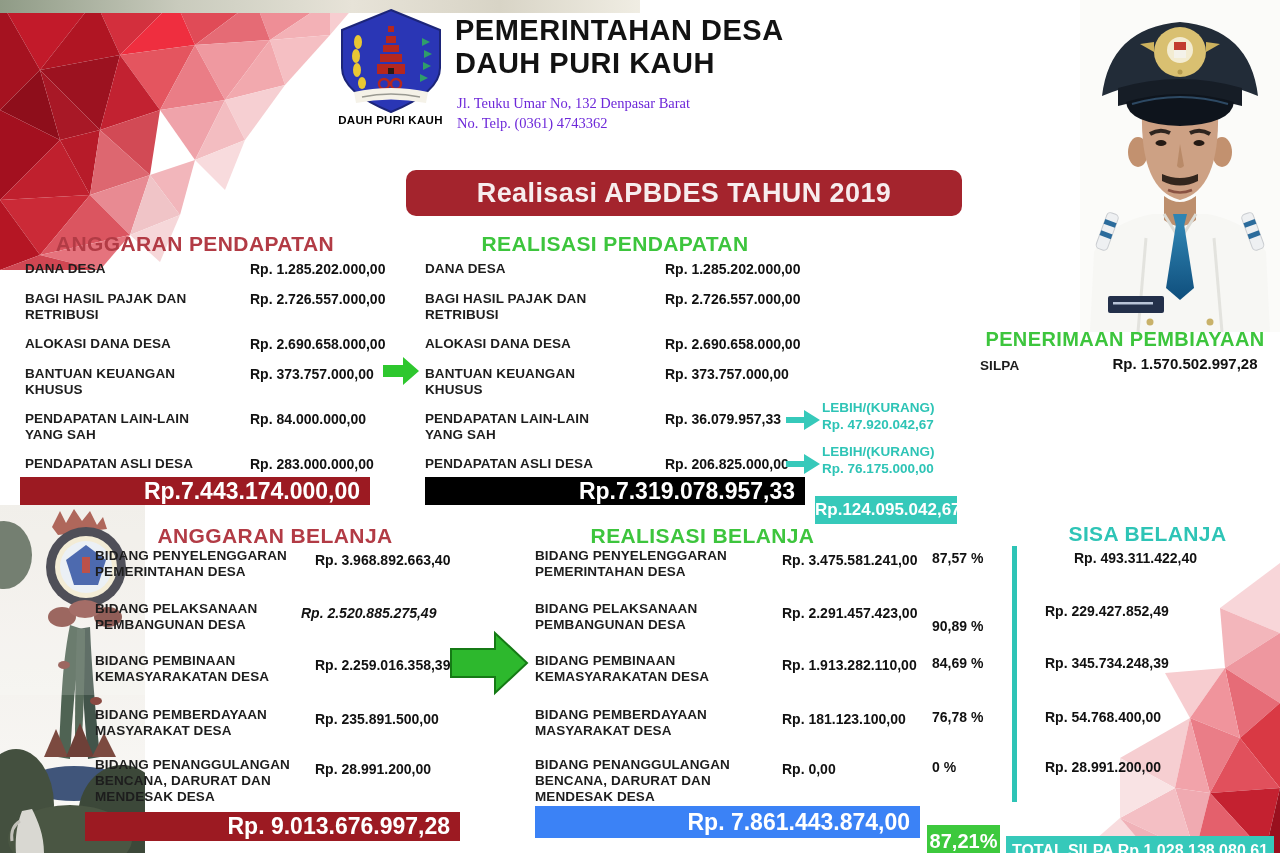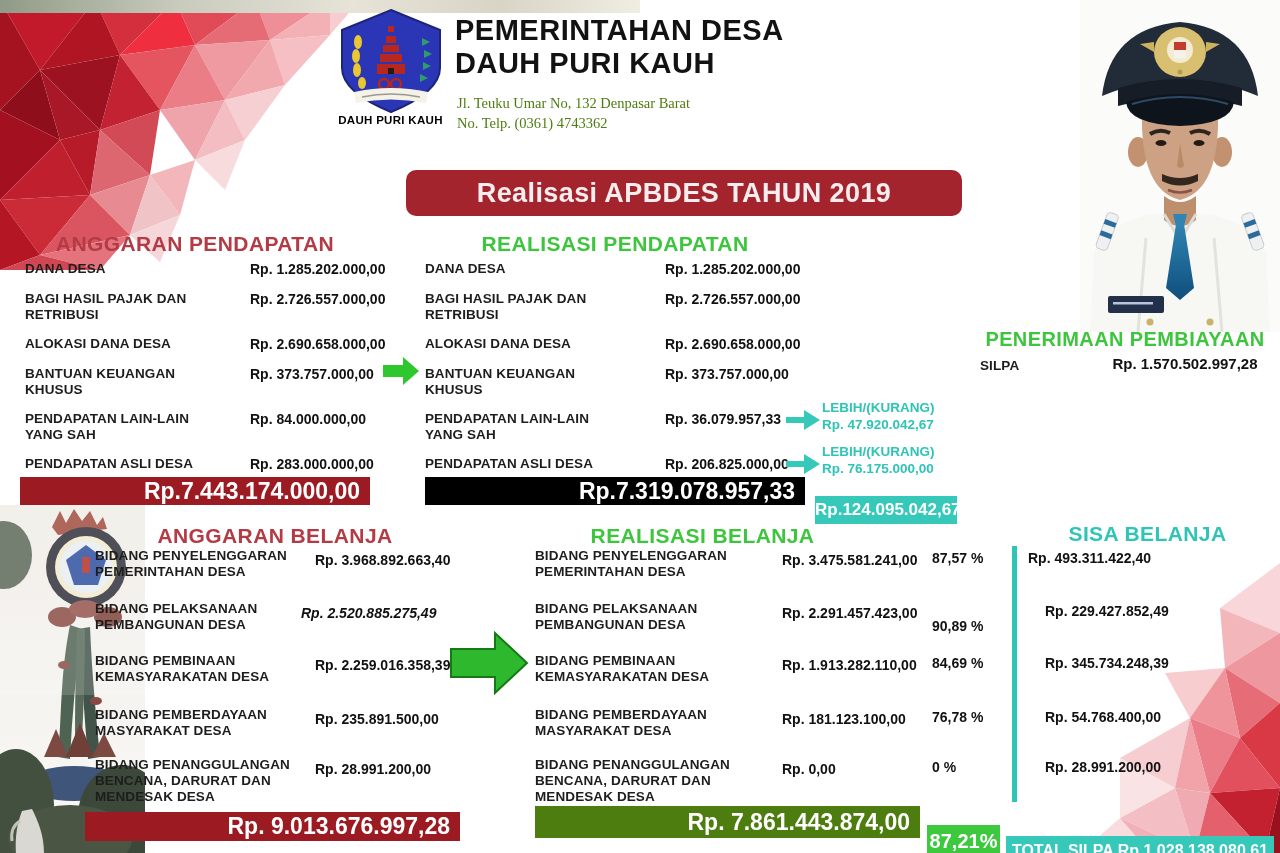--- a/index.html
+++ b/index.html
@@ -11,21 +11,21 @@
   .pct{font-weight:700;font-size:14px;color:#111;white-space:nowrap;}
   .sec-title{font-weight:700;font-size:21px;letter-spacing:.4px;text-align:center;white-space:nowrap;}
   .red-t{color:#b23b45;}
   .green-t{color:#3dc53d;}
   .teal-t{color:#2ec4b6;}
   .totalbar{box-sizing:border-box;color:#fff;font-weight:700;font-size:23px;line-height:28px;
             text-align:right;padding:0 10px;white-space:nowrap;}
   .tealbox{box-sizing:border-box;color:#fff;font-weight:700;text-align:center;white-space:nowrap;margin-top:19px;}
   .lk{font-weight:700;font-size:13.5px;line-height:1.25;color:#2ec4b6;white-space:pre-line;}
   .hdr-title{font-weight:700;font-size:29px;line-height:1.15;letter-spacing:.5px;color:#121212;white-space:pre-line;}
-  .hdr-addr{font-family:"Liberation Serif",serif;font-size:14.5px;line-height:1.35;color:#4d7c0f;white-space:pre-line;}
+  .hdr-addr{font-family:"Liberation Serif",serif;font-size:14.5px;line-height:1.35;color:#6d28d9;white-space:pre-line;}
   .banner{background:#a4242d;border-radius:10px;color:#f7edee;font-weight:700;font-size:27px;
           display:flex;align-items:center;justify-content:center;letter-spacing:.4px;margin-left:24px;}
   .logo-cap{font-weight:800;font-size:11.5px;letter-spacing:.3px;text-align:center;color:#000;}
   .strip{background:linear-gradient(90deg,#8f9b86,#c9cbbd 28%,#e7e3d8 55%,#d8d4c6 78%,#f0ede3);}
 </style>
 </head>
 <body>
 
 <div id="canvas">
 
@@ -312,25 +312,25 @@
   <div class="abs pct" style="left:932px;top:655px;">84,69 %</div>
   <div class="abs lbl" style="left:535px;top:707px;width:235px;">BIDANG PEMBERDAYAAN
 MASYARAKAT DESA</div>
   <div class="abs val" style="left:782px;top:711px;">Rp. 181.123.100,00</div>
   <div class="abs pct" style="left:932px;top:709px;">76,78 %</div>
   <div class="abs lbl" style="left:535px;top:757px;width:235px;">BIDANG PENANGGULANGAN
 BENCANA, DARURAT DAN
 MENDESAK DESA</div>
   <div class="abs val" style="left:782px;top:761px;">Rp. 0,00</div>
   <div class="abs pct" style="left:932px;top:759px;">0 %</div>
-  <div class="abs totalbar" style="left:535px;top:806px;width:385px;height:32px;background:#4d7c0f;line-height:32px;">Rp. 7.861.443.874,00</div>
+  <div class="abs totalbar" style="left:535px;top:806px;width:385px;height:32px;background:#3b82f6;line-height:32px;">Rp. 7.861.443.874,00</div>
   <div class="abs tealbox" style="left:927px;top:806px;width:73px;height:32px;background:#3dc93d;font-size:20px;line-height:32px;">87,21%</div>
 
   <div class="abs sec-title teal-t" style="left:1030px;top:522px;width:235px;">SISA BELANJA</div>
   <div class="abs" style="left:1012px;top:546px;width:5px;height:256px;background:#2ec4b6;"></div>
-  <div class="abs val" style="left:1012px;top:550px;padding-left:16px;">Rp. 493.311.422,40</div>
+  <div class="abs val" style="left:1058px;top:550px;padding-left:16px;">Rp. 493.311.422,40</div>
   <div class="abs val" style="left:1045px;top:603px;">Rp. 229.427.852,49</div>
   <div class="abs val" style="left:1045px;top:655px;">Rp. 345.734.248,39</div>
   <div class="abs val" style="left:1045px;top:709px;">Rp. 54.768.400,00</div>
   <div class="abs val" style="left:1045px;top:759px;">Rp. 28.991.200,00</div>
   <div class="abs tealbox" style="left:1006px;top:817px;width:268px;height:45px;background:#36c9ba;font-size:16px;line-height:30px;">TOTAL SILPA Rp.1.028.138.080,61</div>
 
 </div>
 
 </body></html>

